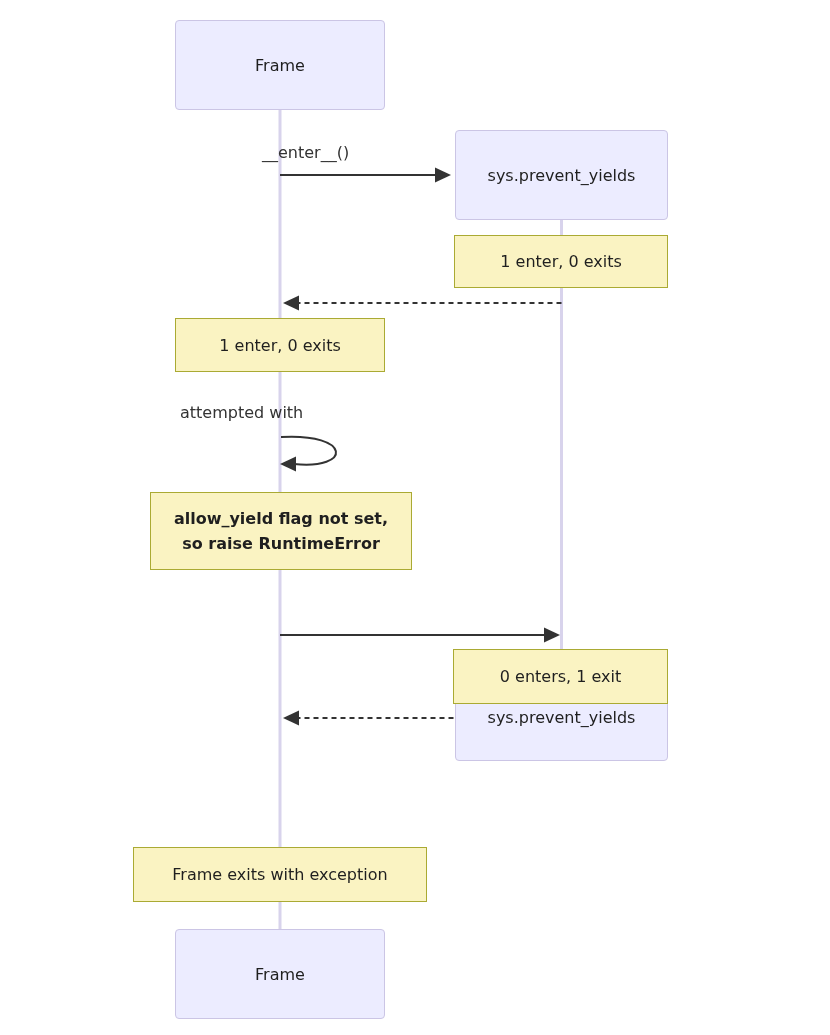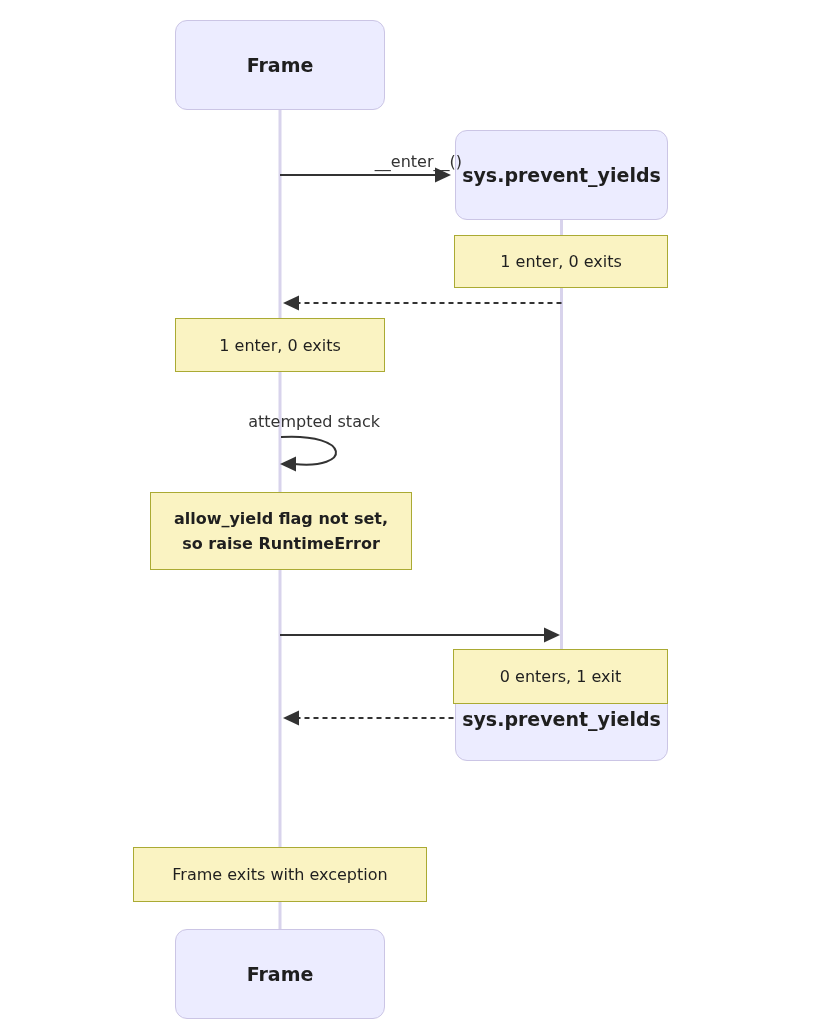--- a/index.html
+++ b/index.html
@@ -30,28 +30,27 @@
     z-index: 1;
   }
   .lifeline { stroke: var(--lifeline); stroke-width: 3; }
   .msg-line { stroke: var(--arrow); stroke-width: 2; fill: none; }
   .msg-line.dashed { stroke-dasharray: 5,4; }
   .msg-head { fill: var(--arrow); stroke: none; }
   .actor {
     position: absolute;
     background: var(--actor-fill);
     border: 1px solid var(--actor-border);
-    border-radius: 12px;
+    border-radius: 4px;
     display: flex;
     align-items: center;
     justify-content: center;
-    font-size: 19px;
+    font-size: 16px;
     color: var(--text);
     z-index: 2;
-    font-weight: bold;
   }
   .actor.bottom-sys { justify-content: center; align-items: flex-start; }
   .actor.bottom-sys .actor-label { position: absolute; top: 57px; left: 0; right: 0; text-align: center; }
   .note {
     position: absolute;
     background: var(--note-fill);
     border: 1px solid var(--note-border);
     display: flex;
     flex-direction: column;
     align-items: center;
@@ -59,24 +58,23 @@
     font-size: 16px;
     line-height: 25px;
     color: var(--text);
     text-align: center;
     z-index: 3;
   }
   .msg-label {
     position: absolute;
     font-size: 16px;
     color: #333333;
-    text-align: right;
+    text-align: left;
     z-index: 2;
     line-height: 22px;
-    margin-top: 9px;
   }
 </style>
 </head>
 <body>
 
 <div class="canvas">
 
   <svg class="arrows-layer" width="830" height="1035" viewBox="0 0 830 1035">
 
     <line class="lifeline" x1="280" y1="110" x2="280" y2="929"></line>
@@ -119,21 +117,21 @@
   <div class="actor bottom-sys" style="left:455px; top:650px; width:213px; height:111px;">
     <span class="actor-label">sys.prevent_yields</span>
   </div>
 
   <div class="actor" style="left:175px; top:929px; width:210px; height:90px;">
     <span class="actor-label">Frame</span>
   </div>
 
   <div class="msg-label" style="left:262px; top:142px; width:200px;">__enter__()</div>
 
-  <div class="msg-label" style="left:180px; top:402px; width:200px;">attempted stack</div>
+  <div class="msg-label" style="left:180px; top:402px; width:200px;">attempted with</div>
 
 
   <div class="note" style="left:454px; top:235px; width:214px; height:53px;">
     <span>1 enter, 0 exits</span>
   </div>
 
   <div class="note" style="left:175px; top:318px; width:210px; height:54px;">
     <span>1 enter, 0 exits</span>
   </div>
 

